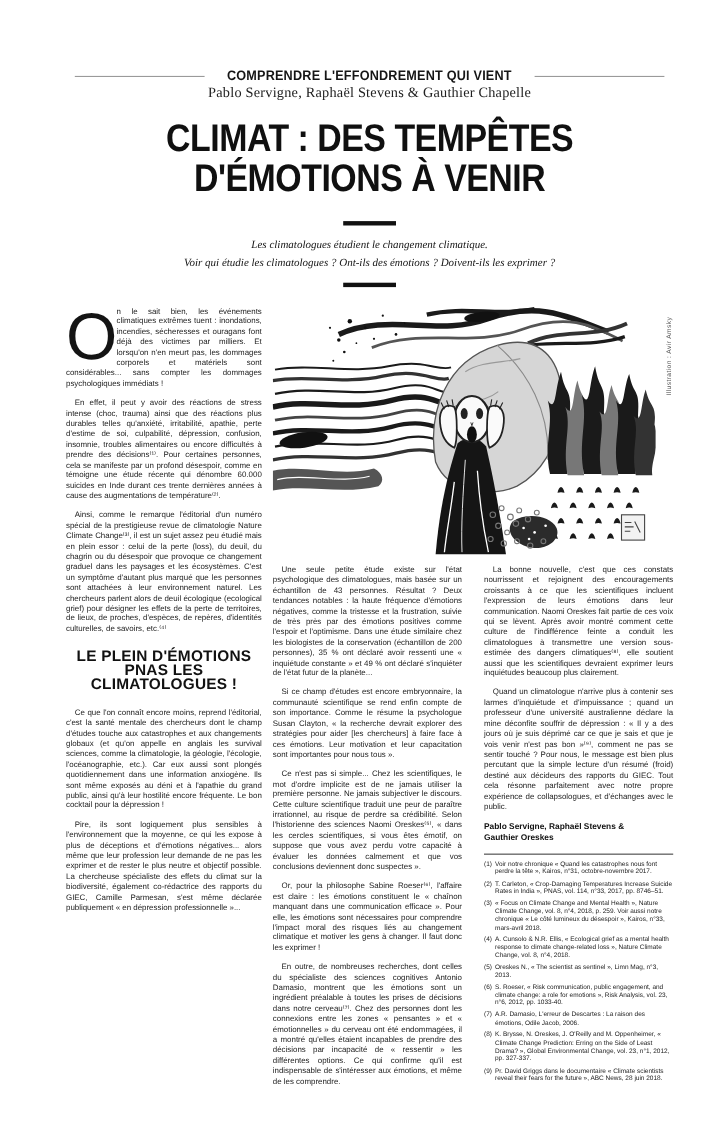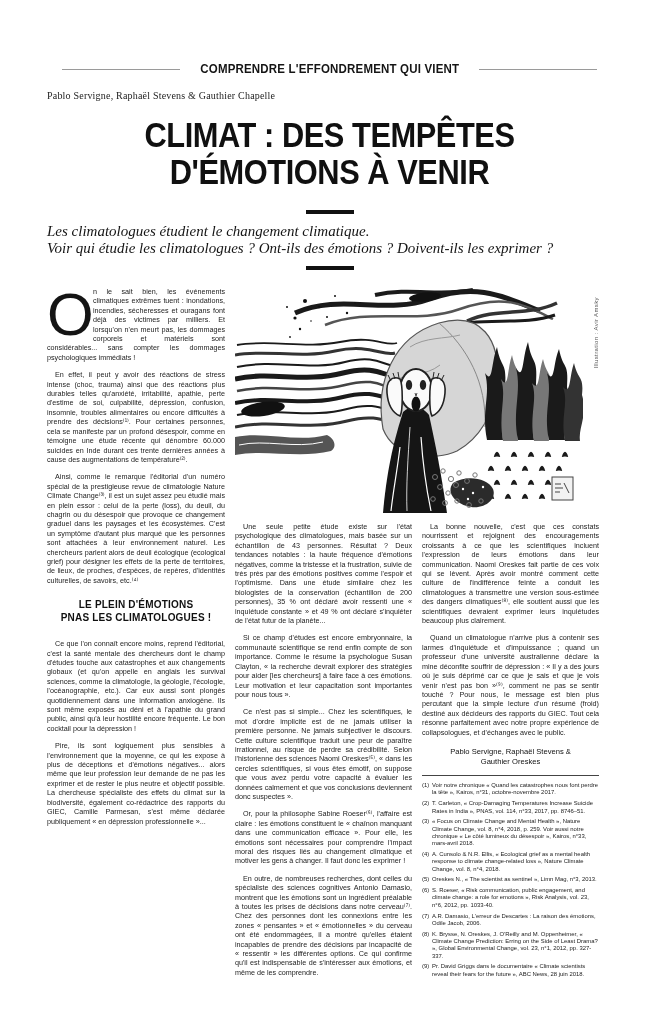--- a/index.html
+++ b/index.html
@@ -1,79 +1,79 @@
 <!DOCTYPE html>
 <html lang="fr"><head>
 <meta charset="utf-8">
 <style>
   * { margin:0; padding:0; box-sizing:border-box; }
   html,body { background:#ffffff; }
   body { width:652px; }
   .page {
     position:relative; width:652px; height:1024px; background:#fff;
     overflow:hidden; display:flex; flex-direction:column;
-    padding:62px 40px 0 47px; color:#1b1b1b;
+    padding:62px 40px 0 60px; color:#1b1b1b;
     font-family:"Liberation Sans","DejaVu Sans",sans-serif;
   }
   
   .kicker-row { display:flex; align-items:center; justify-content:center; gap:9px; }
   .kicker-rule { width:118px; height:1px; background:#9a9a9a; }
   .kicker {
     font-size:12.5px; font-weight:bold; letter-spacing:0.2px; white-space:nowrap;
     transform:scaleX(0.92); transform-origin:center; color:#151515;
   }
   .authors-line {
-    margin-top:14px; font-family:"Liberation Serif","DejaVu Serif",serif;
-    font-size:10px; color:#222; letter-spacing:0.2px;
+    margin-top:0; text-align:center; font-family:"Liberation Serif","DejaVu Serif",serif;
+    font-size:13px; color:#222; letter-spacing:0.2px;
   }
   .title {
     margin-top:15px; text-align:center; font-weight:bold; color:#101010;
     font-size:35px; line-height:37px; letter-spacing:-0.5px;
     transform:scaleX(0.88); transform-origin:center; white-space:nowrap;
   }
   .title span { display:block; }
   .stand-block { margin-top:20px; }
   .thick-rule { width:48px; height:4px; background:#111; margin:0 auto; }
   .standfirst {
-    margin:9px auto; 
+    margin:9px auto; text-align:center;
     font-family:"Liberation Serif","DejaVu Serif",serif; font-style:italic;
-    font-size:15px; line-height:17px; color:#151515;
+    font-size:10px; line-height:17px; color:#151515;
   }
   .standfirst span { display:block; }
   
   .columns { display:flex; gap:10px; margin-top:17px; }
   .col { width:178px; }
   .right-block { width:364px; }
-  .two-cols { display:flex; gap:10px; }
+  .two-cols { display:flex; gap:20px; }
   .para {
     font-size:7.2px; line-height:9.4px; text-align:justify; text-indent:8px;
     margin-bottom:8px; color:#1c1c1c;
     -webkit-hyphens:auto; hyphens:auto;
   }
   .dropcap-para { text-indent:0; }
   .dropcap {
     float:left; width:42px; height:49px; overflow:visible;
     font-size:60px; line-height:52px; font-weight:400; color:#141414;
     margin:2px 4px 0 0; text-align:left;
   }
   .section-heading {
-    font-size:10px; line-height:12.5px; font-weight:bold; text-align:center;
+    font-size:14px; line-height:12.5px; font-weight:bold; text-align:center;
     letter-spacing:0.2px; margin:14px 0 15px; color:#111;
   }
   .section-heading span { display:block; }
   
   .illustration { position:relative; width:364px; margin-bottom:9px; }
   .illustration svg { display:block; width:348px; height:226px; }
   .credit {
     position:absolute; top:10px; right:0;
     writing-mode:vertical-rl; transform:rotate(180deg);
     font-size:6px; letter-spacing:0.4px; color:#555; white-space:nowrap;
   }
   
-  .signature { margin:10px 0 9px; font-size:7.6px; line-height:9.6px; font-weight:normal; color:#111;text-align:center; }
+  .signature { margin:10px 0 9px; font-size:7.6px; line-height:9.6px; font-weight:bold; color:#111; }
   .signature span { display:block; }
   .fn-rule { width:100%; height:1px; background:#444; margin:0 0 6px; }
   .footnotes { list-style:none; }
   .fn {
     position:relative; padding-left:10px; font-size:5.9px; line-height:7.3px;
     color:#222; margin-bottom:3.5px; text-align:left;
   }
   .fn-label { position:absolute; left:0; top:0; }
 </style>
 </head>

